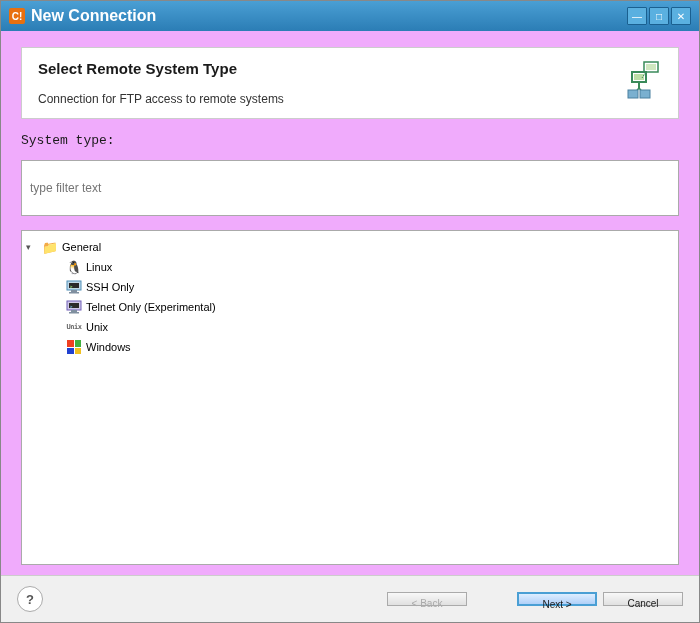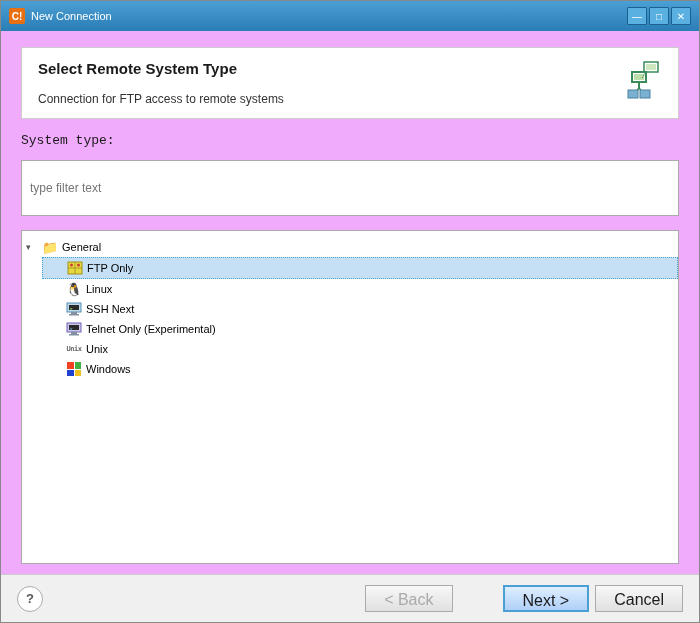--- a/index.html
+++ b/index.html
@@ -47,22 +47,22 @@
       background: #e87010;
       border-radius: 2px;
       display: flex;
       align-items: center;
       justify-content: center;
       font-size: 10px;
       font-weight: bold;
       color: white;
     }
     .title-text {
-      font-size: 11px;
-      font-weight: normal;
+      font-size: 16px;
+      font-weight: bold;
     }
     .title-buttons {
       display: flex;
       gap: 2px;
     }
     .title-btn {
       width: 20px;
       height: 18px;
       background: #5ab0e0;
       border: 1px solid #1a6090;
@@ -240,25 +240,25 @@
       cursor: pointer;
     }
     .nav-buttons {
       display: flex;
       gap: 6px;
     }
     .btn {
       padding: 5px 18px;
       border: 1px solid #aaa;
       background: linear-gradient(to bottom, #f8f8f8, #e0e0e0);
-      font-size: 16px;
+      font-size: 10px;
       cursor: pointer;
       color: #1a1a1a;
       min-width: 80px;
-      height: 27px;
+      height: 14px;
     }
     .btn.primary {
       background: linear-gradient(to bottom, #deeeff, #b0d0f8);
       border: 2px solid #4a9fd4;
       font-weight: normal;
       margin-left: 44px;
     }
     .btn:disabled, .btn.disabled {
       color: #aaa;
       cursor: default;
@@ -324,53 +324,40 @@
       <div class="tree-root">
 
         <div class="tree-item root-item">
           <span class="expand-icon">▾</span>
           <span class="item-icon icon-folder"></span>
           <span class="item-label">General</span>
         </div>
 
         <div class="tree-children">
 
-          <div class="tree-item selected">
-            <span class="expand-icon"></span>
-            <span class="item-icon">
-              <svg width="16" height="14" viewBox="0 0 16 14">
-                <rect x="1" y="1" width="14" height="12" fill="#e8d840" stroke="#a09020" stroke-width="1"></rect>
-                <line x1="8" y1="1" x2="8" y2="13" stroke="#a09020" stroke-width="0.8"></line>
-                <line x1="1" y1="7" x2="15" y2="7" stroke="#a09020" stroke-width="0.8"></line>
-                <circle cx="4.5" cy="4" r="1.5" fill="#c84030"></circle>
-                <circle cx="11.5" cy="4" r="1.5" fill="#c84030"></circle>
-              </svg>
-            </span>
-            <span class="item-label">FTP Only</span>
-          </div>
 
           <div class="tree-item">
             <span class="expand-icon"></span>
             <span class="item-icon icon-linux">🐧</span>
             <span class="item-label">Linux</span>
           </div>
 
 
           <div class="tree-item">
             <span class="expand-icon"></span>
             <span class="item-icon">
               <svg width="16" height="14" viewBox="0 0 16 14">
                 <rect x="1" y="1" width="14" height="9" fill="#c0d8e8" stroke="#5090b8" stroke-width="1"></rect>
                 <rect x="3" y="3" width="10" height="5" fill="#2a2a2a"></rect>
                 <text x="4" y="8" fill="#a0ff80" font-size="4" font-family="monospace">&gt;_</text>
                 <rect x="5" y="10" width="6" height="2" fill="#8090a0"></rect>
                 <rect x="3" y="12" width="10" height="1.5" fill="#8090a0"></rect>
               </svg>
             </span>
-            <span class="item-label">SSH Next</span>
+            <span class="item-label">SSH Only</span>
           </div>
 
           <div class="tree-item">
             <span class="expand-icon"></span>
             <span class="item-icon">
               <svg width="16" height="14" viewBox="0 0 16 14">
                 <rect x="1" y="1" width="14" height="9" fill="#d0c8e8" stroke="#7060b8" stroke-width="1"></rect>
                 <rect x="3" y="3" width="10" height="5" fill="#2a2a2a"></rect>
                 <text x="4" y="8" fill="#80d0ff" font-size="4" font-family="monospace">&gt;_</text>
                 <rect x="5" y="10" width="6" height="2" fill="#8090a0"></rect>

